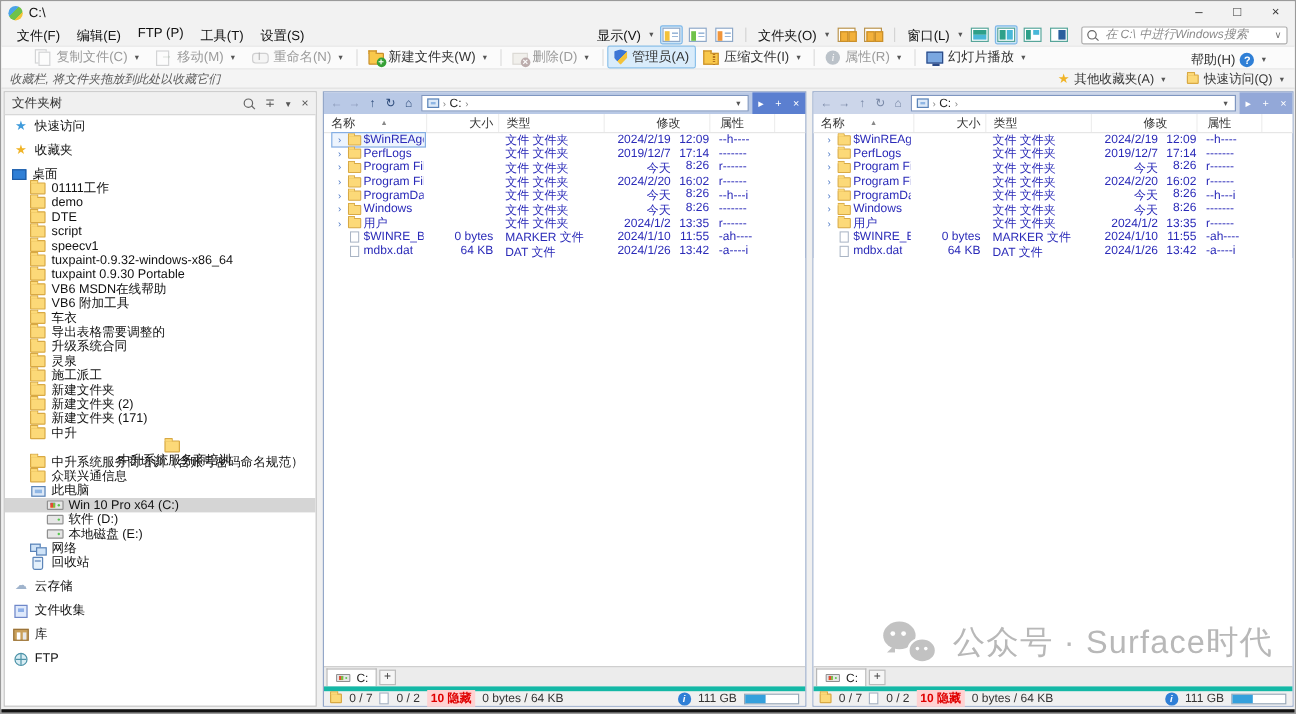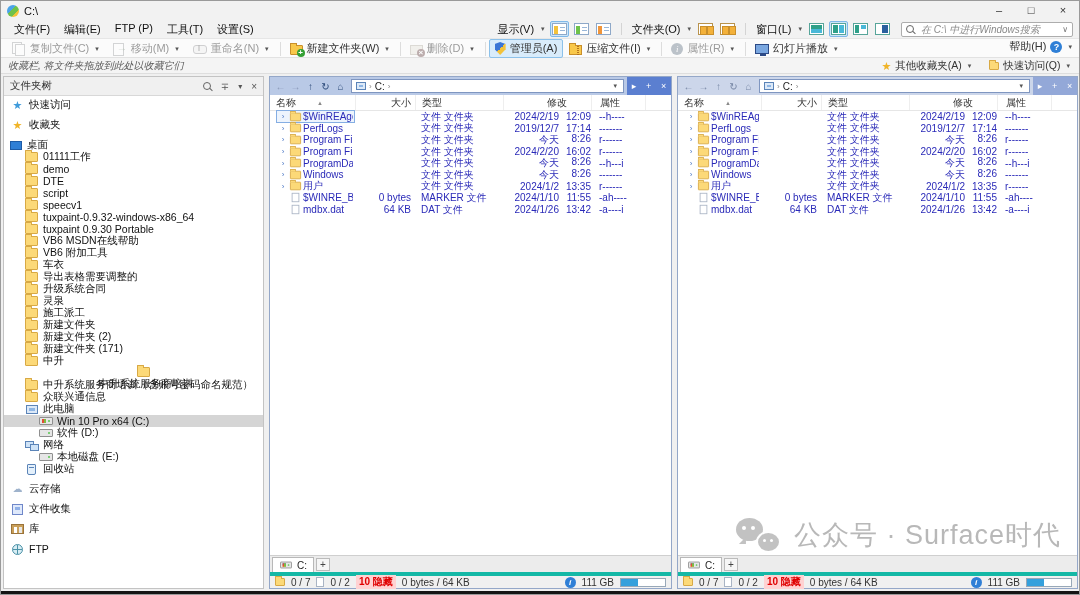--- a/index.html
+++ b/index.html
@@ -44,21 +44,21 @@
   .wl4::before{content:"";position:absolute;right:1px;top:1px;width:6px;bottom:1px;background:#2a5f9e;}
   .searchbox{width:172px;height:15px;border:1px solid #adadad;border-radius:2px;background:#fff;
     display:flex;align-items:center;padding:0 4px;gap:4px;margin-left:6px;}
   .searchbox input{border:none;outline:none;flex:1;font-size:10px;font-family:"Liberation Sans",sans-serif;background:transparent;min-width:0;}
   .searchbox input::placeholder{color:#8a8a8a;font-style:italic;}
   .chev{font-size:8px;color:#777;}
   .magnifier{width:9px;height:9px;position:relative;display:inline-block;flex:none;}
   .magnifier::before{content:"";position:absolute;left:0;top:0;width:6px;height:6px;border:1px solid #666;border-radius:50%;}
   .magnifier::after{content:"";position:absolute;left:6px;top:7px;width:4px;height:1px;background:#666;transform:rotate(45deg);}
   
-  .toolbar{height:20px;display:flex;align-items:flex-start;padding:0 5px;background:#fbfbfb;
+  .toolbar{height:20px;display:flex;align-items:flex-end;padding:0 22px;background:#fbfbfb;
     border-top:1px solid #e6e6e6;border-bottom:1px solid #e2e2e2;}
   #tb-main{display:flex;align-items:center;}
   .tb-btn{display:flex;align-items:center;gap:4px;padding:1px 5px;border:1px solid transparent;border-radius:2px;color:#333;}
   .tb-btn.disabled{color:#9b9b9b;}
   .tb-btn.disabled .t-ico{opacity:.45;filter:grayscale(.8);}
   .tb-btn.active{background:#d9ecfb;border-color:#8cc1ea;}
   .tb-sep{width:1px;height:14px;background:#ddd;margin:0 3px;}
   .tb-right{margin-left:auto;display:flex;align-items:center;gap:4px;color:#333;}
   .help-q{width:12px;height:12px;border-radius:50%;background:#2f7fd6;color:#fff;font-size:9px;font-weight:bold;
     text-align:center;line-height:12px;display:inline-block;}
@@ -502,31 +502,31 @@
               <span class="i-drive win"></span>
             </span>
             <span class="lab">Win 10 Pro x64 (C:)</span>
           </div>
           <div class="tree-item" style="padding-left: 34px;">
             <span class="tico">
               <span class="i-drive"></span>
             </span>
             <span class="lab">软件 (D:)</span>
           </div>
+          <div class="tree-item" style="padding-left: 34px;">
+            <span class="tico">
+              <span class="i-drive"></span>
+            </span>
+            <span class="lab">本地磁盘 (E:)</span>
+          </div>
           <div class="tree-item" style="padding-left: 20px;">
             <span class="tico">
               <span class="i-net"></span>
             </span>
             <span class="lab">网络</span>
-          </div>
-          <div class="tree-item" style="padding-left: 34px;">
-            <span class="tico">
-              <span class="i-drive"></span>
-            </span>
-            <span class="lab">本地磁盘 (E:)</span>
           </div>
           <div class="tree-item gap" style="padding-left: 20px;">
             <span class="tico">
               <span class="i-recycle"></span>
             </span>
             <span class="lab">回收站</span>
           </div>
           <div class="tree-item gap" style="padding-left: 6px;">
             <span class="tico">
               <span class="glyph cloudg">☁</span>

